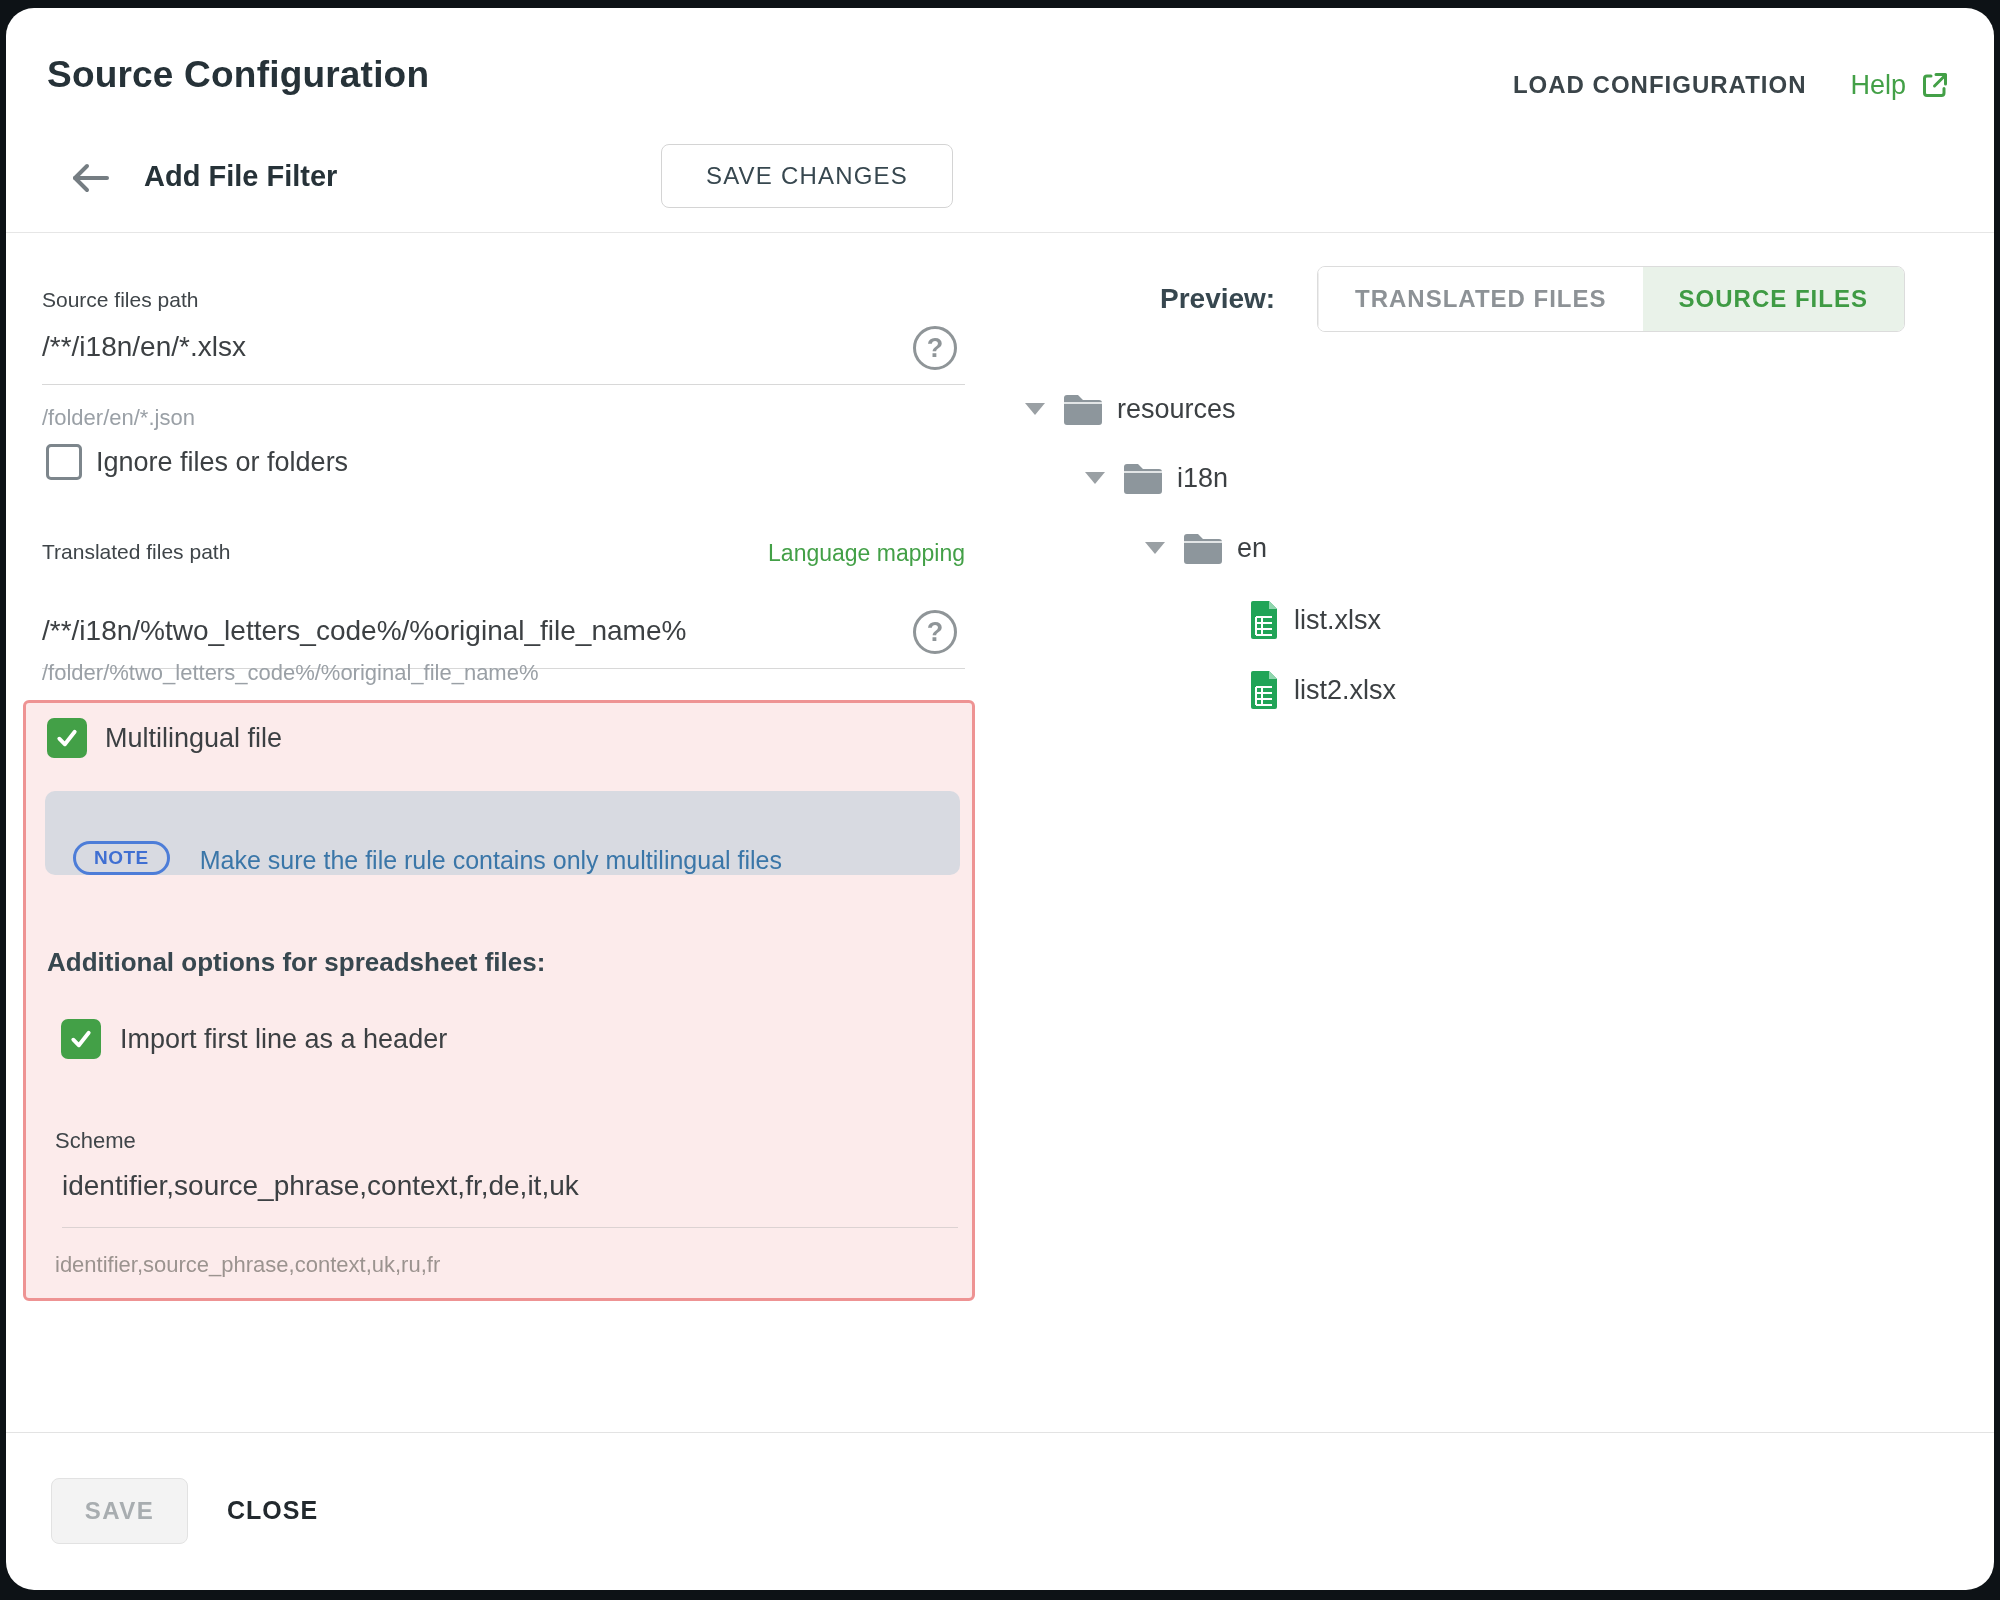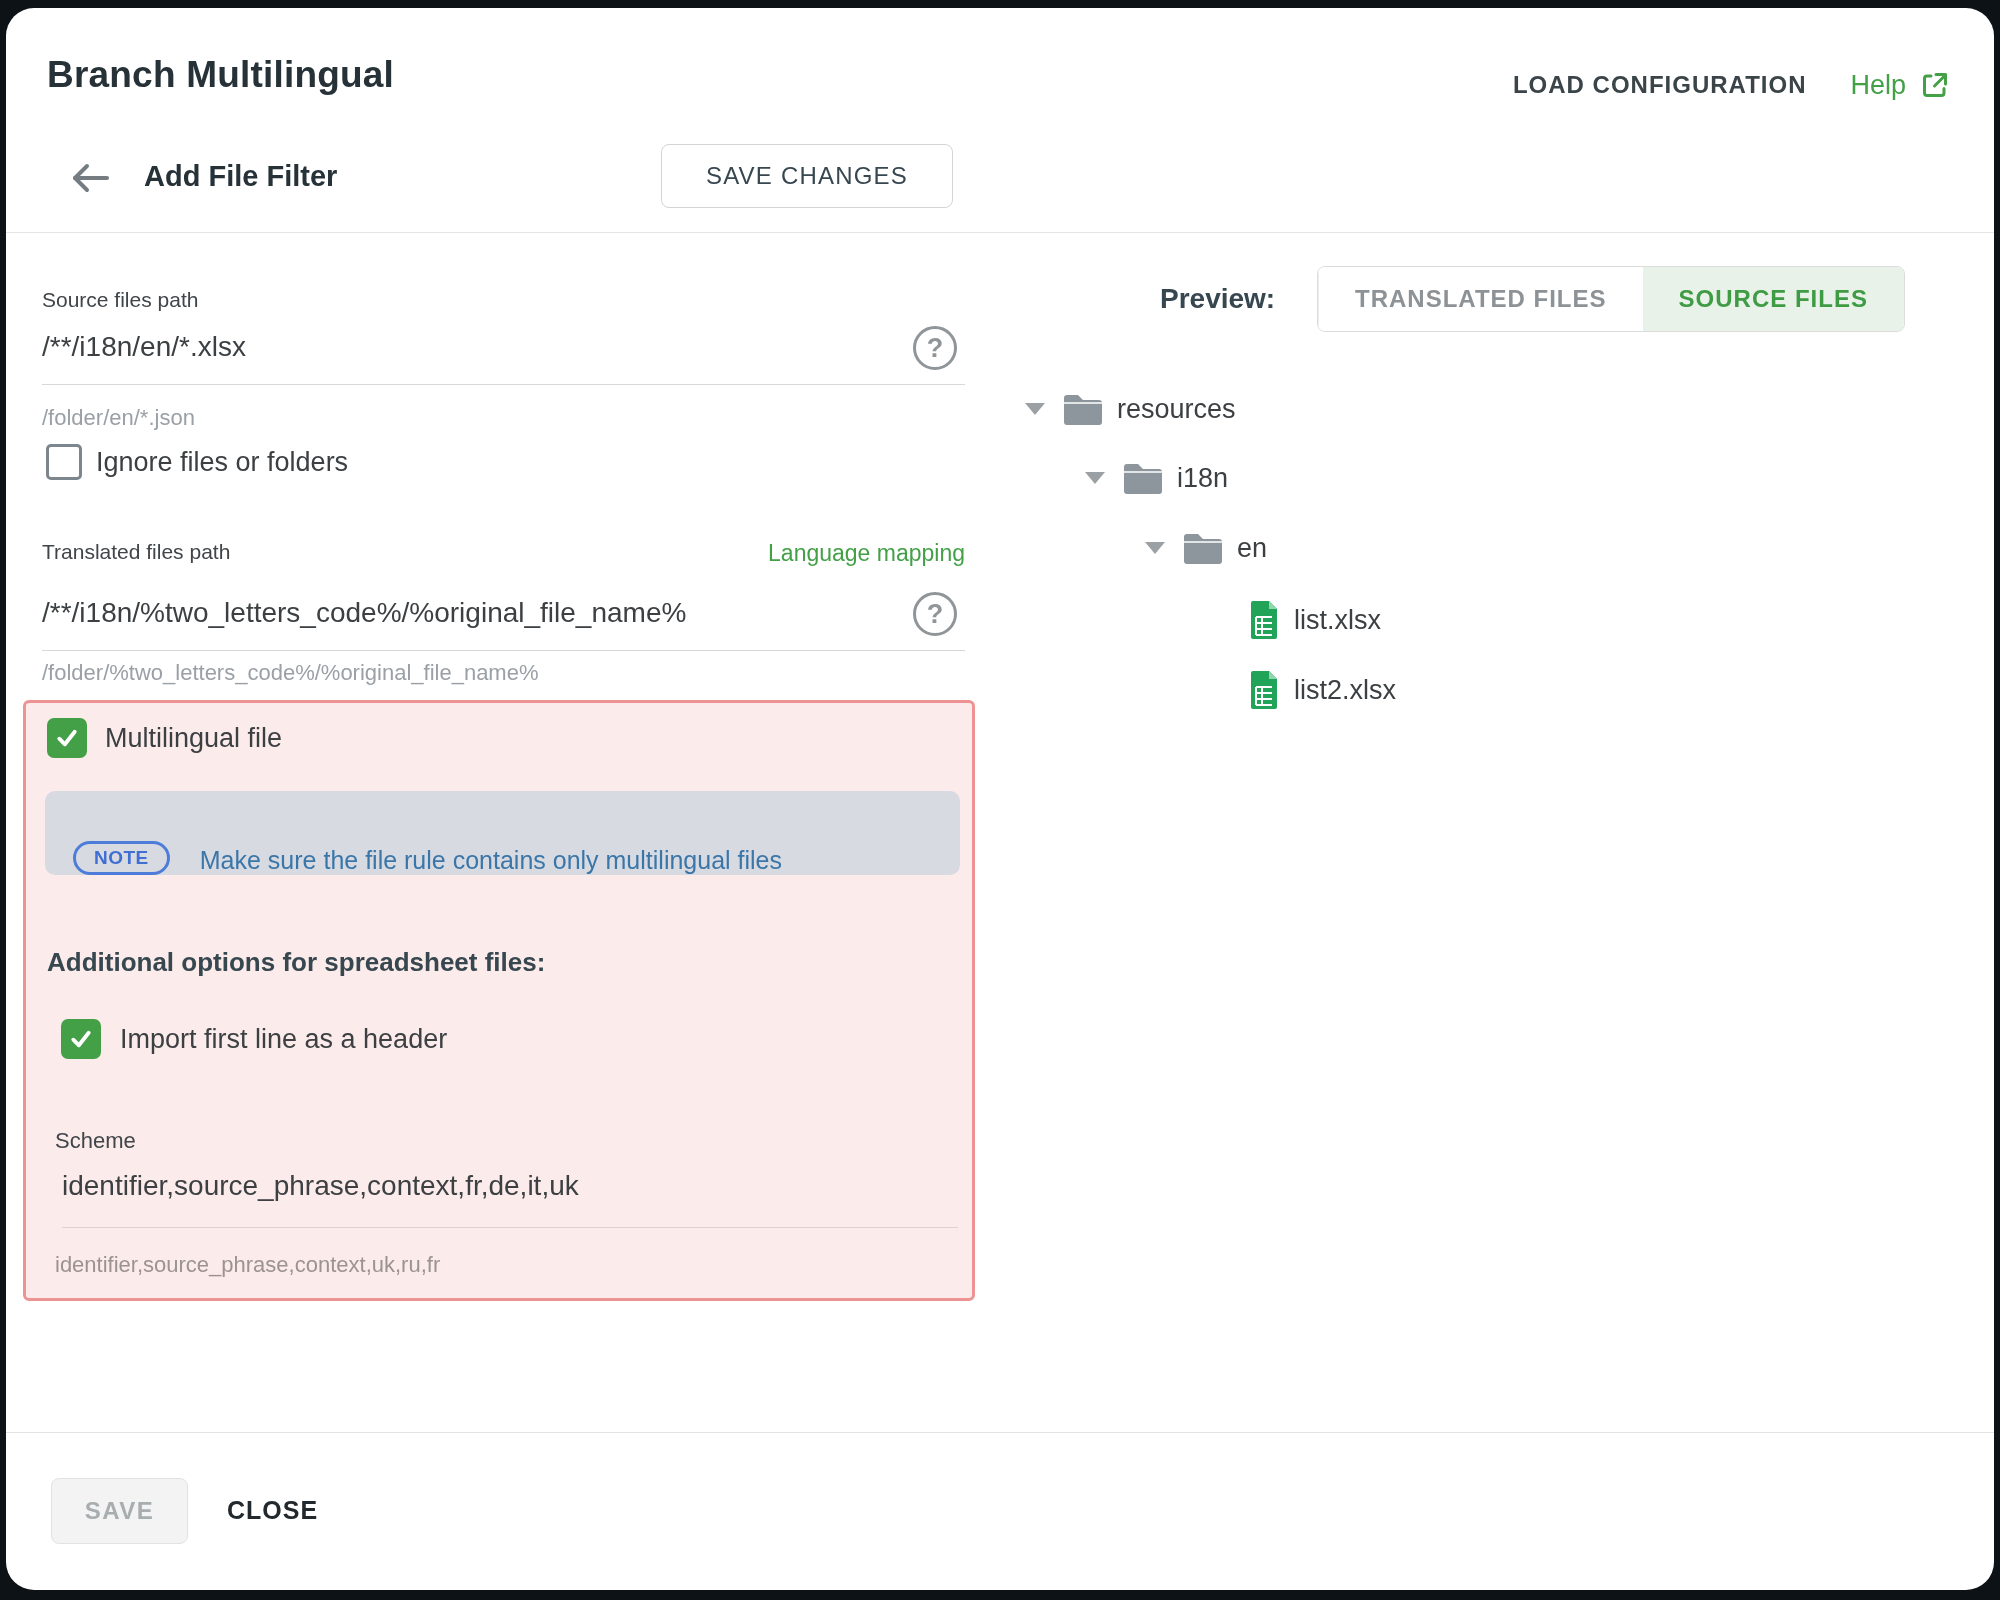--- a/index.html
+++ b/index.html
@@ -143,21 +143,21 @@
     font-size:25px; font-weight:700; color:#22292e; letter-spacing:1px;
     background:none; border:none; cursor:pointer;
     font-family:"Liberation Sans", sans-serif;
   }
 </style>
 </head>
 <body>
 
 <div class="modal">
 
-  <div class="page-title">Branch Multilingual</div>
+  <div class="page-title">Source Configuration</div>
 
   <div class="top-right">
     <button class="load-config">LOAD CONFIGURATION</button>
     <div class="help-link">
       <span>Help</span>
       <svg width="30" height="30" viewBox="0 0 30 30">
         <path d="M11 6 H7 a2.5 2.5 0 0 0 -2.5 2.5 V23 A2.5 2.5 0 0 0 7 25.5 h14.5 A2.5 2.5 0 0 0 24 23 v-4.5" fill="none" stroke="#43a047" stroke-width="3" stroke-linecap="round"></path>
         <path d="M16 4.5 h9.5 v9.5" fill="none" stroke="#43a047" stroke-width="3" stroke-linecap="round" stroke-linejoin="round"></path>
         <path d="M25 5.5 L14.5 16" fill="none" stroke="#43a047" stroke-width="3" stroke-linecap="round"></path>
       </svg>
@@ -188,21 +188,21 @@
 
     <div class="check-row" style="top:436px; left:4px; gap:14px;">
       <div class="checkbox-empty"></div>
       <div class="check-label">Ignore files or folders</div>
     </div>
 
     <div class="field-label" style="top:532px; left:0;">Translated files path</div>
     <div style="position:absolute; top:534px; left:0; width:923px;">
       <span class="lang-mapping">Language mapping</span>
     </div>
-    <div class="value-row" style="top:588px; left:0;">
+    <div class="value-row" style="top:606px; left:0;">
       <div class="value-text">/**/i18n/%two_letters_code%/%original_file_name%</div>
       <div class="q-icon">?</div>
     </div>
     <div class="hint-text" style="top:652px; left:0;">/folder/%two_letters_code%/%original_file_name%</div>
   </div>
 
   <div class="highlight-box">
 
     <div class="check-row" style="top:15px; left:21px; gap:18px;">
       <div class="checkbox-checked">

